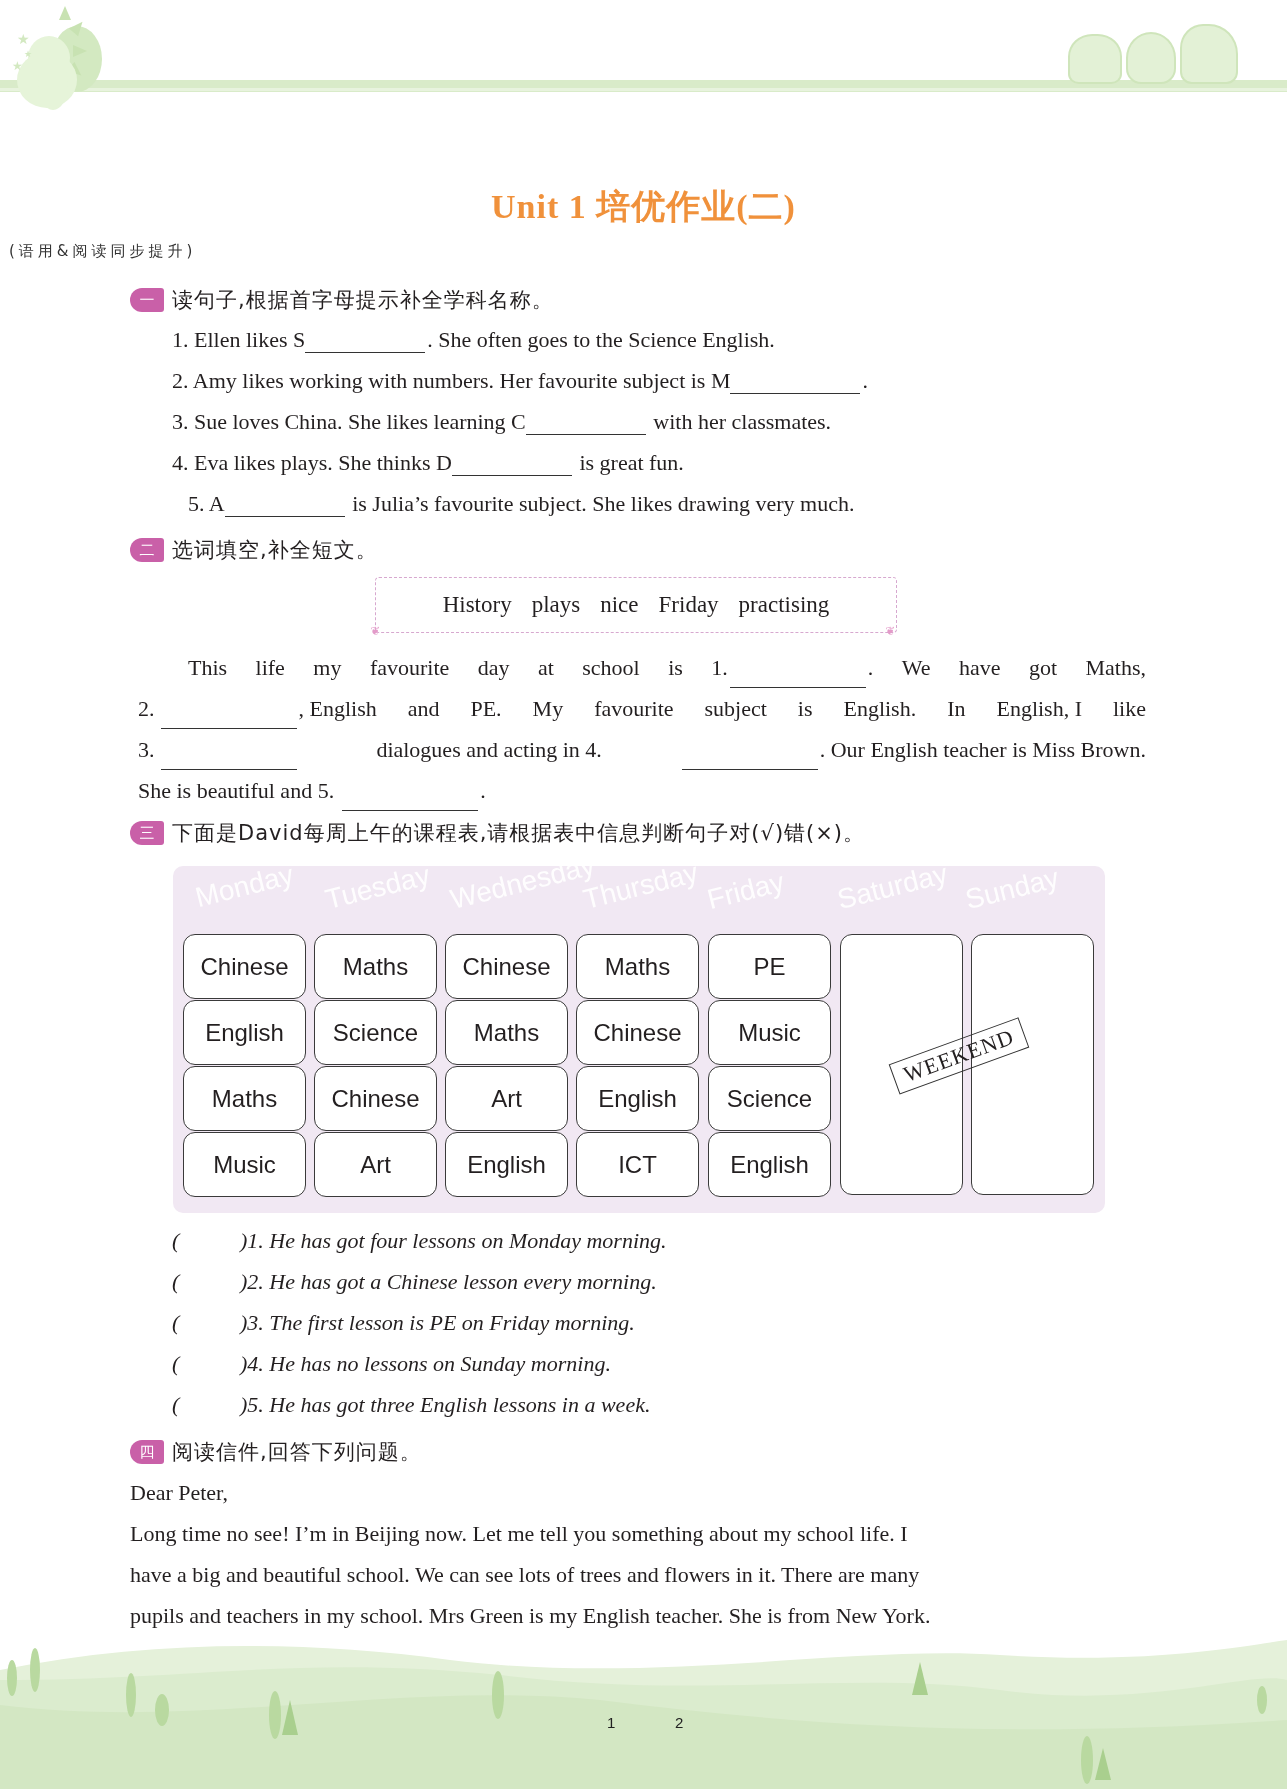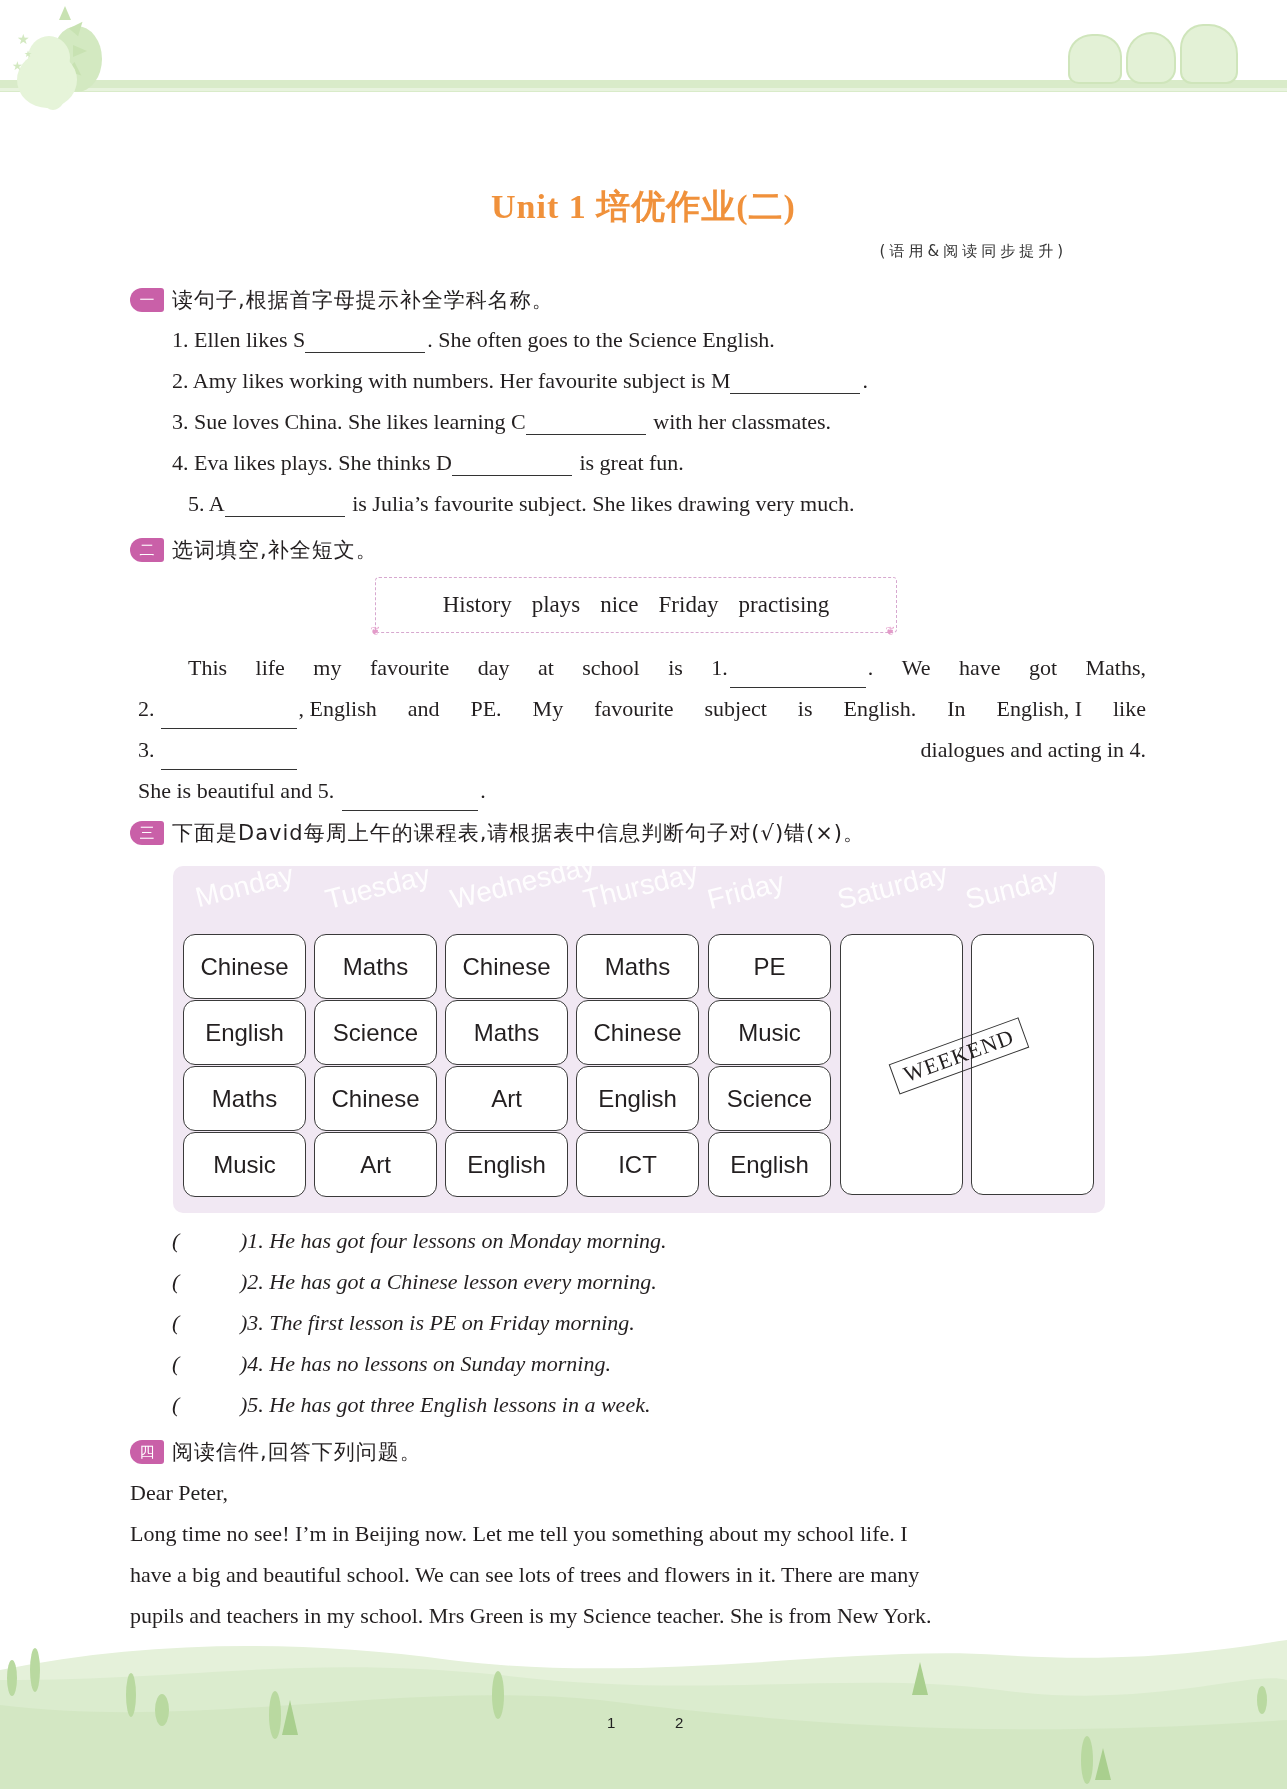--- a/index.html
+++ b/index.html
@@ -15,21 +15,21 @@
   .cloud { position:absolute; background:#e6f4d9; border-radius:50%; }
   .sun { position:absolute; left:52px; top:26px; width:50px; height:66px; border-radius:50%; background:#d3e9c1; }
   .sun-ray { position:absolute; width:0; height:0; border-left:6px solid transparent; border-right:6px solid transparent; border-bottom:14px solid #c8e2b2; }
   .star { position:absolute; color:#d3e9c1; font-size:14px; line-height:1; font-family:"DejaVu Sans", sans-serif; }
   .animals { position:absolute; left:1060px; top:22px; width:190px; height:62px; }
   .animal { position:absolute; bottom:0; background:#e3f1d6; border:2px solid #cfe5bb; border-radius:45% 45% 20% 20%; }
 
   
   .title { position:absolute; left:0; width:1287px; top:184px; text-align:center; color:#f0913b;
            font-size:34px; font-weight:bold; letter-spacing:1px; }
-  .subtitle { position:absolute; left:0; width:1067px; top:242px; text-align:right; font-size:15px; letter-spacing:4px;
+  .subtitle { position:absolute; left:9px; width:1067px; top:242px; text-align:left; font-size:15px; letter-spacing:4px;
               font-family:"DejaVu Sans", sans-serif; color:#333; }
 
   
   .sec { position:absolute; left:130px; display:flex; align-items:center; }
   .badge { width:34px; height:24px; background:#c960a8; border-radius:12px 3px 3px 12px; color:#fff;
            font-family:"DejaVu Sans", sans-serif; font-size:15px; line-height:24px; text-align:center; margin-right:8px; }
   .sec-title { font-family:"DejaVu Sans", sans-serif; font-size:21px; color:#231f20; letter-spacing:1px; }
 
   .line { position:absolute; font-size:22px; white-space:nowrap; }
   .blank { display:inline-block; border-bottom:1.5px solid #333; height:26px; vertical-align:bottom; margin:0 2px; }
@@ -160,20 +160,24 @@
     <span>In</span>
     <span>English, I</span>
     <span>like</span>
   </div>
   <div class="pline">
     <span style="display:flex;align-items:flex-end;">
         <span>3.</span>
         <span class="blank" style="width:136px;margin-left:6px;"></span>
       </span>
     <span>dialogues and acting in 4.</span>
+    <span style="display:flex;align-items:flex-end;">
+        <span class="blank" style="width:136px;"></span>
+        <span>. Our English teacher is Miss Brown.</span>
+      </span>
   </div>
   <div class="pline left">
     <span>She is beautiful and 5.</span>
     <span style="display:flex;align-items:flex-end;">
         <span class="blank" style="width:136px;"></span>
         <span>.</span>
       </span>
   </div>
 </div>
 
@@ -226,21 +230,21 @@
   </div>
 
 <div class="sec" style="top:1438px;">
   <span class="badge">四</span>
   <span class="sec-title">阅读信件,回答下列问题。</span>
 </div>
 <div class="letter" style="top:1472px;">
   <div class="l left">Dear Peter,</div>
   <div class="l">Long time no see!  I’m in Beijing now. Let me tell you something about my school life. I</div>
   <div class="l">have a big and beautiful school. We can see lots of trees and flowers in it. There are many</div>
-  <div class="l">pupils and teachers in my school. Mrs Green is my Science teacher. She is from New York.</div>
+  <div class="l">pupils and teachers in my school. Mrs Green is my English teacher. She is from New York.</div>
 </div>
 
 <svg class="footer" viewBox="0 0 1287 149" preserveAspectRatio="none">
   <path d="M0,30 C150,0 300,0 450,20 C650,45 850,5 1000,15 C1150,25 1250,5 1287,0 L1287,149 L0,149 Z" fill="#e5f1da"></path>
   <path d="M0,40 C200,40 300,15 500,35 C700,60 850,30 1000,50 C1150,70 1250,30 1287,40 L1287,149 L0,149 Z" fill="#dbecce"></path>
   <path d="M0,65 C200,90 400,40 600,60 C800,85 1000,100 1287,80 L1287,149 L0,149 Z" fill="#d3e7c3"></path>
   <ellipse cx="12" cy="38" rx="5" ry="18" fill="#b9d9a0"></ellipse>
   <ellipse cx="35" cy="30" rx="5" ry="22" fill="#b9d9a0"></ellipse>
   <ellipse cx="131" cy="55" rx="5" ry="22" fill="#b9d9a0"></ellipse>
   <ellipse cx="162" cy="70" rx="7" ry="16" fill="#b9d9a0"></ellipse>

